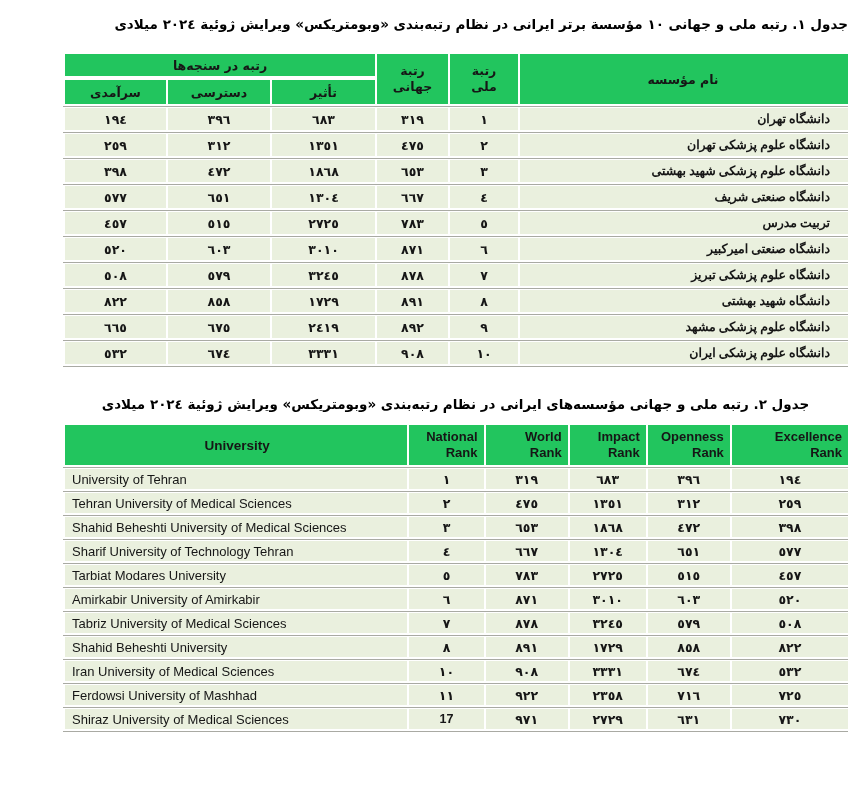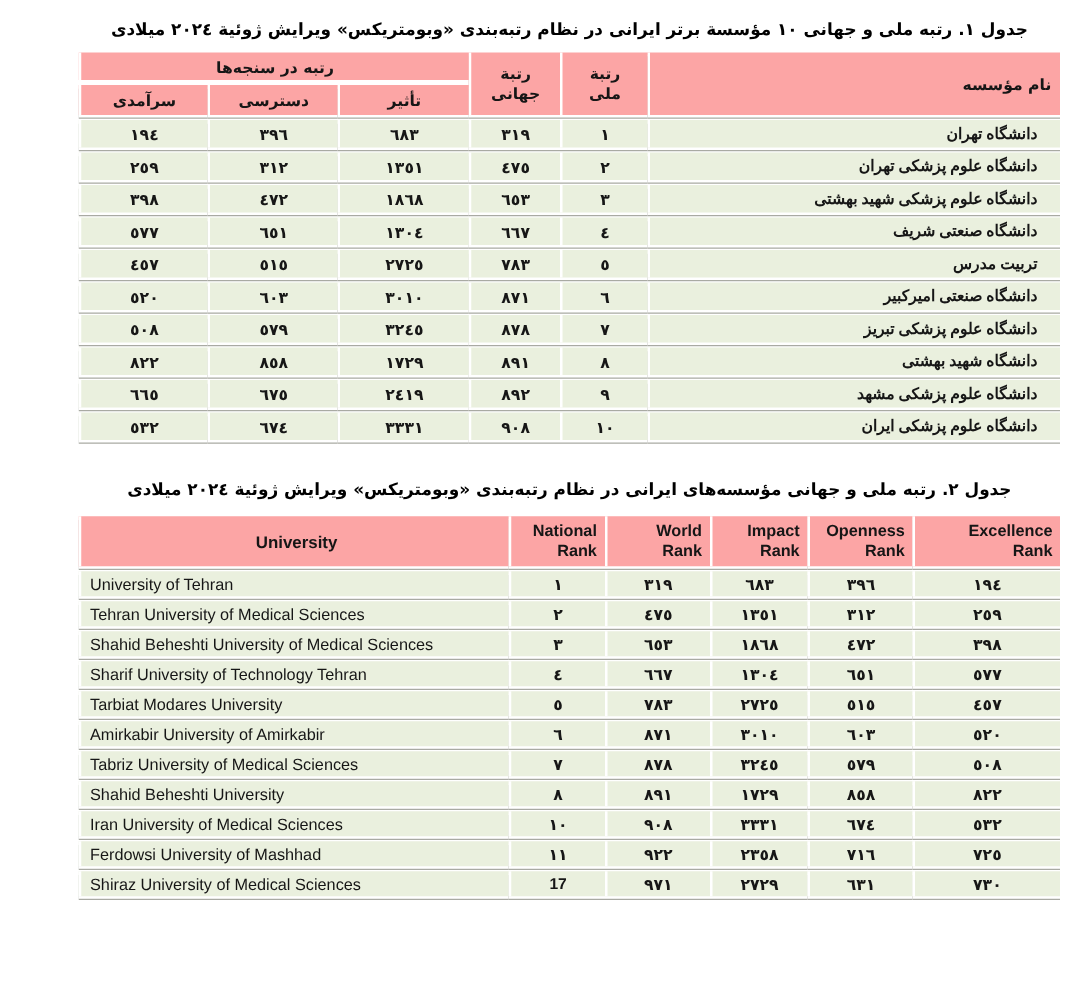--- a/index.html
+++ b/index.html
@@ -1,35 +1,35 @@
 <!DOCTYPE html>
 <html lang="fa"><head>
 <meta charset="utf-8">
 <style>
   html,body{margin:0;padding:0;background:#ffffff;}
   body{width:853px;height:795px;overflow:hidden;font-family:"DejaVu Sans",sans-serif;}
   .page{padding:14px 0 0 63px;width:785px;}
 
   .doc-title{width:785px;text-align:center;direction:rtl;font-weight:bold;
              font-size:13.5px;color:#000;font-family:"DejaVu Sans",sans-serif;}
-  #title1{margin:2px 0 6px 0;}
+  #title1{margin:2px 0 18px 0;text-align:right;}
   #title2{margin:28px 0 9px 0;}
 
   table{border-collapse:separate;border-spacing:0 4px;table-layout:fixed;width:785px;}
   th,td{box-sizing:border-box;padding:0 5px;vertical-align:middle;
         border-left:2px solid #fff;
         box-shadow:0 2px 0 0 #ffffff, 0 3px 0 0 #a9aaa3;}
-  th{background:#fca5a5;font-weight:bold;color:#161616;}
+  th{background:#22c55e;font-weight:bold;color:#161616;}
   td{background:#eaf0de;color:#161616;}
   .two-line{white-space:pre-line;line-height:1.25;}
 
   
   #table1{direction:rtl;}
   #table1 th{font-size:12.5px;text-align:center;}
-  #table1 th.h-name{text-align:right;padding-right:7px;}
+  #table1 th.h-name{padding-right:7px;}
   #table1 th.group{height:22px;box-shadow:none;}
   #table1 thead tr.sub th{height:24px;}
   #table1 td{height:22px;font-size:12.5px;font-weight:bold;text-align:center;}
   #table1 td.col-name{text-align:right;padding-right:18px;font-family:Liberation Serif, serif;}
 
   
   #table2{direction:ltr;font-family:"Liberation Sans","DejaVu Sans",sans-serif;}
   #table2 th{height:40px;font-size:13px;}
   #table2 th.h-university{text-align:center;padding-left:7px;font-size:13.5px;}
   #table2 th.h-rank{text-align:right;padding-right:6px;margin-left:40px;}

